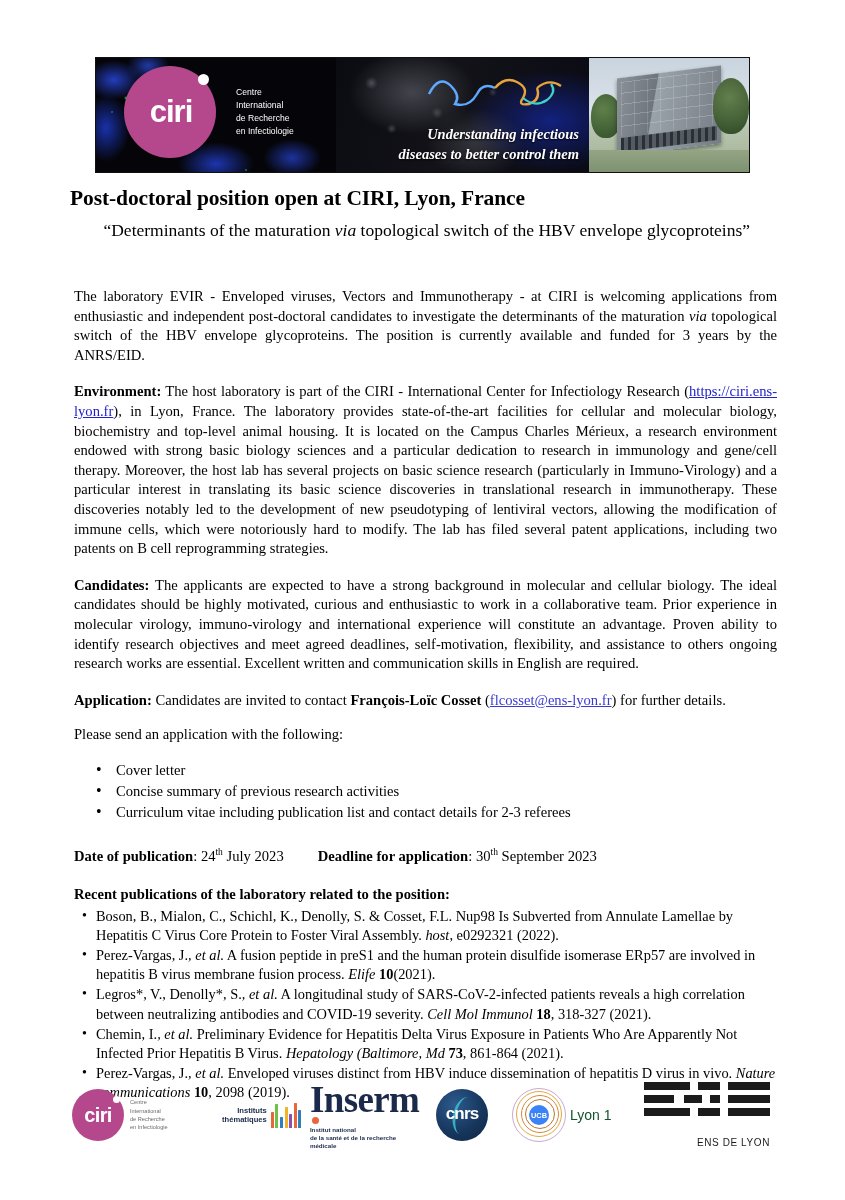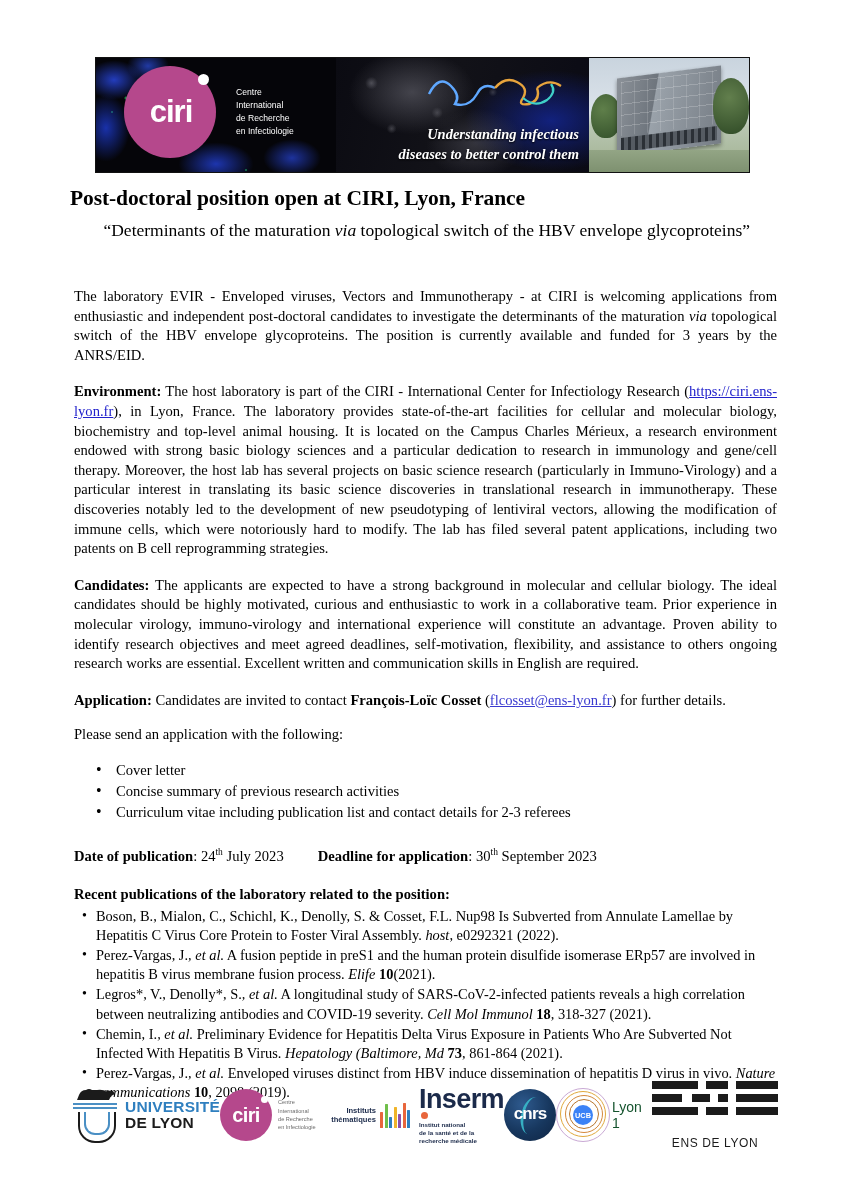--- a/index.html
+++ b/index.html
@@ -360,22 +360,22 @@
     font-family: "Liberation Sans", sans-serif;
     font-weight: 700; font-size: 7.6px; line-height: 9.5px;
     color: #1b2a4a; text-align: right; margin-right: 4px;
     white-space: pre-line;
   }
   .it-bars { display: flex; align-items: flex-end; height: 26px; margin-right: 7px; }
   .it-bars i { display: block; width: 3px; margin-right: 1.6px; border-radius: .5px; }
   .inserm-right { line-height: 1; }
   .inserm-word {
     position: relative;
-    font-family: Liberation Sans, sans-serif;
-    font-weight: 700; font-size: 27px; color: #1b2a4a; letter-spacing: -.6px;
+    font-family: Liberation Serif, serif;
+    font-weight: 700; font-size: 37px; color: #1b2a4a; letter-spacing: -.6px;
   }
   .inserm-dot {
     position: absolute; left: 2px; bottom: -6px;
     width: 7px; height: 7px; border-radius: 50%; background: #e8663c;
   }
   .inserm-sub {
     font-family: "Liberation Sans", sans-serif;
     font-weight: 700; font-size: 6.2px; line-height: 8px; color: #1b2a4a;
     margin-top: 8px; white-space: pre-line;
   }
@@ -424,23 +424,22 @@
     font-family: "Liberation Sans", sans-serif;
     font-size: 14px; color: #14532d; font-weight: 400;
   }
 
   
   .ens { width: 134px; text-align: right; }
   .ens-mark { width: 126px; }
   .ens-bars { display: block; }
   .ens-txt {
     font-family: "Liberation Sans", sans-serif;
-    font-size: 12px; letter-spacing: .6px; color: #1b1b1b;
+    font-size: 10px; letter-spacing: .6px; color: #1b1b1b;
     margin-top: 19px;
-    text-align: center;
   }
 </style>
 </head>
 <body>
 
 <div class="page">
 
   <div class="banner">
     <div class="banner-left">
       <div class="ciri-disc"></div>
@@ -491,42 +490,27 @@
     </ul>
 
     <p class="dates"><b>Date of publication</b><span>: </span><span>24</span><sup>th</sup><span> July 2023</span><span class="gap"></span><b>Deadline for application</b><span>: </span><span>30</span><sup>th</sup><span> September 2023</span></p>
 
     <p class="pubs-head">Recent publications of the laboratory related to the position:</p>
 
     <ul class="pub-list">
       <li><span>Boson, B., Mialon, C., Schichl, K., Denolly, S. &amp; Cosset, F.L. Nup98 Is Subverted from Annulate Lamellae by Hepatitis C Virus Core Protein to Foster Viral Assembly. </span><i>host</i><span>, e0292321 (2022).</span><i></i><b></b><span></span></li>
       <li><span>Perez-Vargas, J.</span><i>, et al.</i><span> A fusion peptide in preS1 and the human protein disulfide isomerase ERp57 are involved in hepatitis B virus membrane fusion process. </span><i>Elife</i><b> 10</b><span>(2021).</span></li>
       <li><span>Legros*, V., Denolly*, S.</span><i>, et al.</i><span> A longitudinal study of SARS-CoV-2-infected patients reveals a high correlation between neutralizing antibodies and COVID-19 severity. </span><i>Cell Mol Immunol</i><b> 18</b><span>, 318-327 (2021).</span></li>
-      <li><span>Chemin, I.</span><i>, et al.</i><span> Preliminary Evidence for Hepatitis Delta Virus Exposure in Patients Who Are Subverted Not Infected With Hepatitis B Virus. </span><i>Hepatology (Baltimore, Md</i><b> 73</b><span>, 861-864 (2021).</span></li>
+      <li><span>Chemin, I.</span><i>, et al.</i><span> Preliminary Evidence for Hepatitis Delta Virus Exposure in Patients Who Are Apparently Not Infected Prior Hepatitis B Virus. </span><i>Hepatology (Baltimore, Md</i><b> 73</b><span>, 861-864 (2021).</span></li>
       <li><span>Perez-Vargas, J.</span><i>, et al.</i><span> Enveloped viruses distinct from HBV induce dissemination of hepatitis D virus in vivo. </span><i>Nature communications</i><b> 10</b><span>, 2098 (2019).</span></li>
     </ul>
   </div>
 
   <div class="footer">
 
-    <div class="logo udl">
-      <div class="udl-mark">
-        <svg class="udl-lion" viewBox="0 0 42 15">
-          <path d="M2 13 L4 8 Q6 3 11 3 Q14 1 17 3 L22 3 Q28 2 32 5 L38 4 L40 7 L36 9 L34 13 Z" fill="#1b1b1b"></path>
-          <path d="M30 5 q4 -3 7 0 q-3 1 -7 0z" fill="#1b1b1b"></path>
-        </svg>
-        <div class="udl-bars"></div>
-        <div class="udl-u"></div>
-        <div class="udl-u2"></div>
-      </div>
-      <div class="udl-txt">
-        <div class="l1">UNIVERSITÉ</div>
-        <div class="l2">DE LYON</div>
-      </div>
-    </div>
 
     <div class="logo ciri-f">
       <div class="ciri-f-disc">
         <div class="ciri-f-word">ciri</div>
         <div class="ciri-f-dot"></div>
       </div>
       <div class="ciri-f-sub">Centre
 International
 de Recherche
 en Infectiologie</div>

